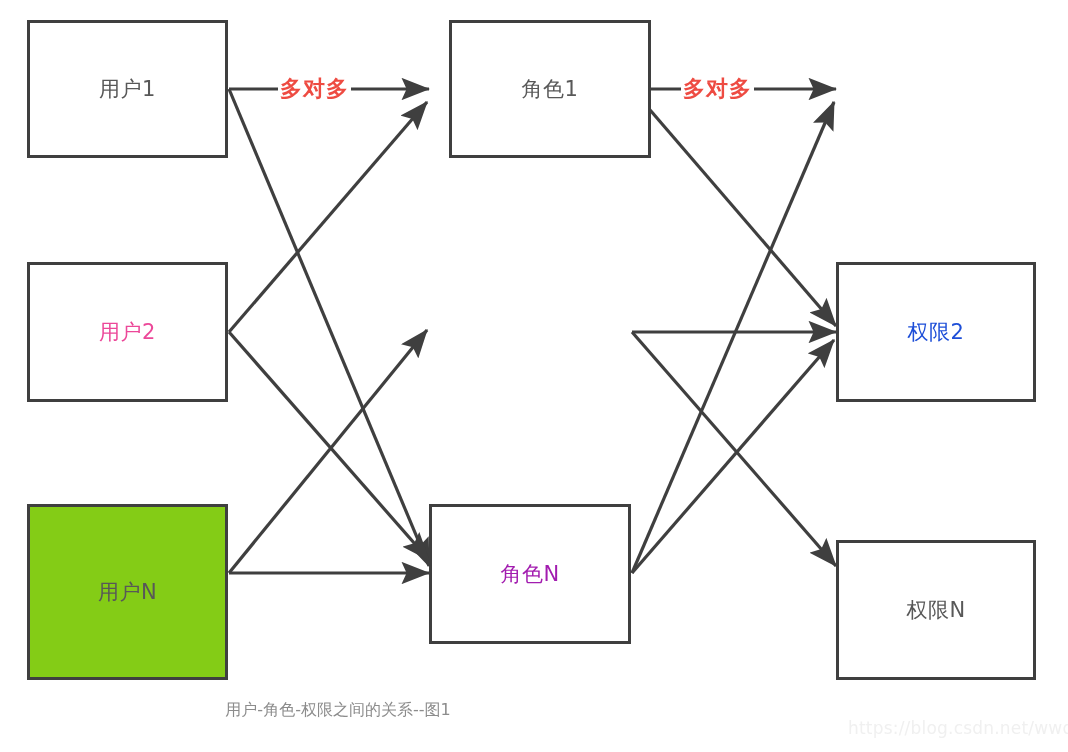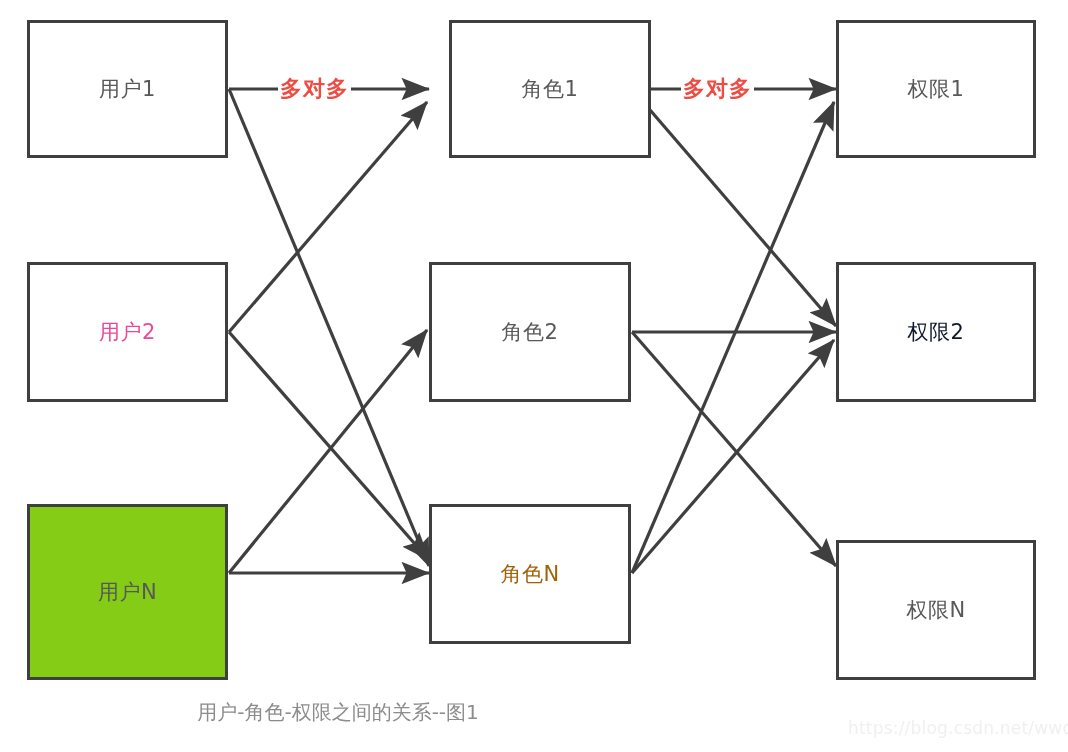--- a/index.html
+++ b/index.html
@@ -56,21 +56,21 @@
     padding: 0 2px;
     letter-spacing: 1px;
     text-align: center;
   }
   #caption {
     position: absolute;
     left: 0;
     top: 702px;
     width: 1068px;
     text-align: center;
-    font-size: 20px;
+    font-size: 16px;
     color: #8c8c8c;
     line-height: 1;
     white-space: nowrap;
   }
   #caption-inner {
     position: relative;
     left: -196px;
   }
   #watermark {
     position: absolute;
@@ -116,32 +116,26 @@
   <div class="node-box" style="left: 27px; top: 262px; width: 201px; height: 140px; border-color: rgb(63, 63, 63); background: rgb(255, 255, 255);">
     <span class="node-label" style="color: #ec4899;">用户2</span>
   </div>
   <div class="node-box" style="left: 27px; top: 504px; width: 201px; height: 176px; border-color: rgb(63, 63, 63); background: #84cc16;">
     <span class="node-label" style="color: rgb(88, 88, 88);">用户N</span>
   </div>
 
   <div class="node-box" style="left: 429px; top: 20px; width: 202px; height: 138px; border-color: rgb(63, 63, 63); background: rgb(255, 255, 255); margin-left: 20px;">
     <span class="node-label" style="color: rgb(88, 88, 88);">角色1</span>
   </div>
-  <div class="node-box" style="left: 429px; top: 262px; width: 202px; height: 140px; border-color: rgb(63, 63, 63); background: rgb(255, 255, 255);">
-    <span class="node-label" style="color: rgb(88, 88, 88);">角色2</span>
-  </div>
   <div class="node-box" style="left: 429px; top: 504px; width: 202px; height: 140px; border-color: rgb(63, 63, 63); background: rgb(255, 255, 255);">
-    <span class="node-label" style="color: #a16207;">角色N</span>
+    <span class="node-label" style="color: #a21caf;">角色N</span>
   </div>
 
-  <div class="node-box" style="left: 836px; top: 20px; width: 200px; height: 138px; border-color: rgb(63, 63, 63); background: rgb(255, 255, 255);">
-    <span class="node-label" style="color: rgb(88, 88, 88);">权限1</span>
-  </div>
   <div class="node-box" style="left: 836px; top: 262px; width: 200px; height: 140px; border-color: rgb(63, 63, 63); background: rgb(255, 255, 255);">
-    <span class="node-label" style="color: #0f172a;">权限2</span>
+    <span class="node-label" style="color: #1d4ed8;">权限2</span>
   </div>
   <div class="node-box" style="left: 836px; top: 504px; width: 200px; height: 140px; border-color: rgb(63, 63, 63); background: rgb(255, 255, 255); margin-top: 36px;">
     <span class="node-label" style="color: rgb(88, 88, 88);">权限N</span>
   </div>
 
   <div class="edge-label" style="left: 278px; top: 78px; color: rgb(238, 75, 66);">多对多</div>
   <div class="edge-label" style="left: 681px; top: 78px; color: rgb(238, 75, 66);">多对多</div>
 
   <div id="caption" style="color: rgb(140, 140, 140);">
     <span id="caption-inner">用户-角色-权限之间的关系--图1</span>

